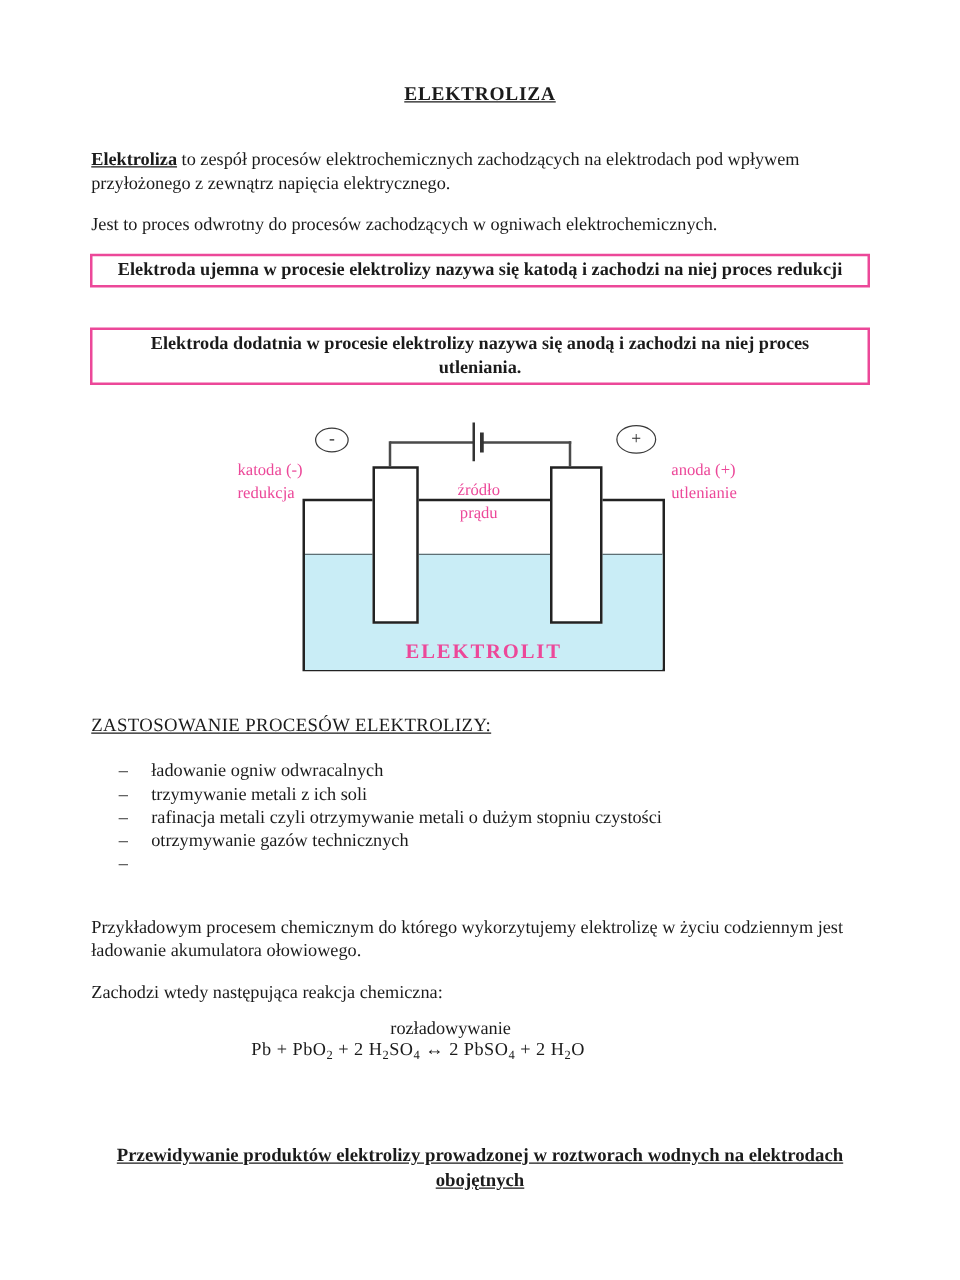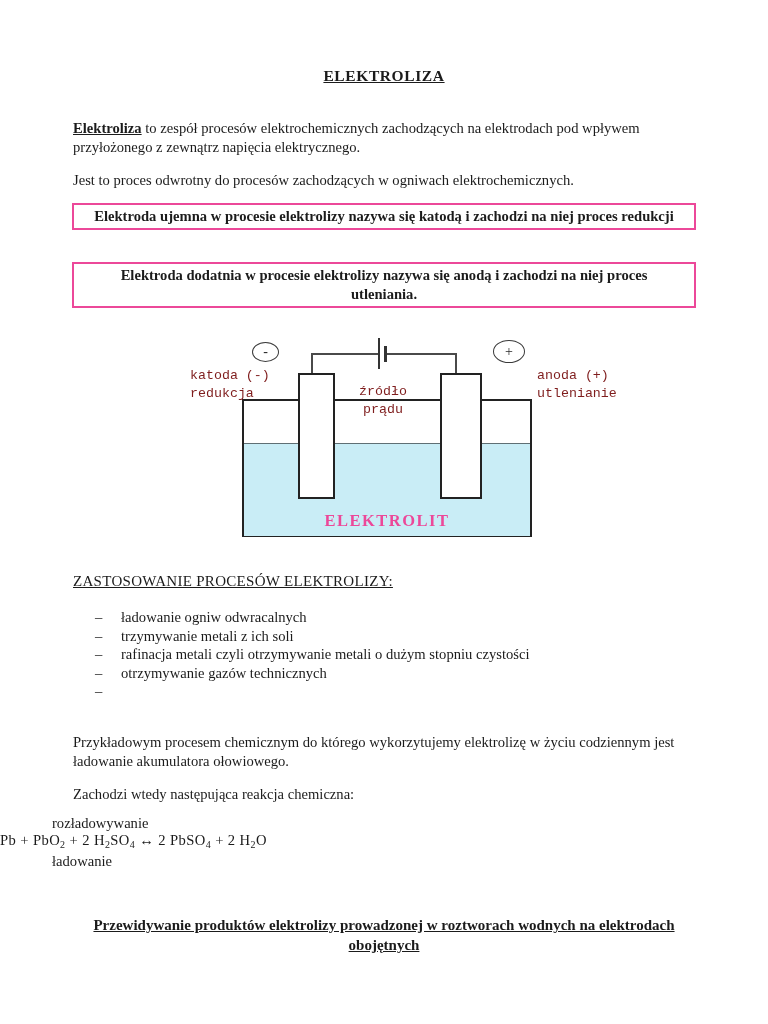--- a/index.html
+++ b/index.html
@@ -73,21 +73,21 @@
   .liquid {
     left: 244px; top: 108px; width: 286px; height: 92px;
     border-top: 1px solid #5f6f74;
   }
   .electrode {
     background: #ffffff;
     border: 2px solid #222222; box-sizing: border-box;
   }
   .electrode-left  { left: 298px; top: 38px; width: 37px; height: 126px; }
   .electrode-right { left: 440px; top: 38px; width: 42px; height: 126px; }
-  .diag-label { font-size: 13.3px; line-height: 18px; color: #7f1d1d; font-family: Liberation Mono, monospace; }
+  .diag-label { font-size: 13.3px; line-height: 18px; color: #ec4899; }
   .lbl-cathode { left: 190px; top: 32px; }
   .lbl-source  { left: 343px; top: 48px; width: 80px; text-align: center; }
   .lbl-anode   { left: 537px; top: 32px; }
   .electrolyte-word {
     left: 242px; top: 176px; width: 290px;
     text-align: center;
     font-size: 16.5px; font-weight: bold;
     letter-spacing: 1.5px;
   }
 
@@ -101,21 +101,21 @@
   .li-row { display: flex; font-size: 14.6px; line-height: 18.6px; }
   .li-dash { width: 26px; flex: 0 0 26px; }
 
   
   .p-example { top: 733px; }
   .p-reaction-note { top: 785px; }
 
   
   .equation-block {
     top: 815px; left: 0; width: 669px;
-    text-align: left;
+    text-align: center;
     font-size: 14.6px; line-height: 17px;
   }
   .eq-label { padding-left: 52px; }
   .eq-main sub { font-size: 10px; vertical-align: -3px; }
   .eq-main { letter-spacing: 0.4px; }
 
   
   .footer-heading {
     top: 915px; left: 64px; width: 640px;
     text-align: center;
@@ -196,18 +196,17 @@
       </div>
     </div>
 
   <div class="abs para p-example">Przykładowym procesem chemicznym do którego wykorzytujemy elektrolizę w życiu codziennym jest ładowanie akumulatora ołowiowego.</div>
 
   <div class="abs para p-reaction-note">Zachodzi wtedy następująca reakcja chemiczna:</div>
 
   <div class="abs equation-block">
     <div class="eq-label">rozładowywanie</div>
     <div class="eq-main"><span>Pb + PbO</span><sub>2</sub><span> + 2 H</span><sub>2</sub><span>SO</span><sub>4</sub><span> ↔ 2 PbSO</span><sub>4</sub><span> + 2 H</span><sub>2</sub><span>O</span></div>
-    <div class="eq-label">ładowanie</div>
   </div>
 
   <div class="abs footer-heading">Przewidywanie produktów elektrolizy prowadzonej w roztworach wodnych na elektrodach obojętnych</div>
 
 </div>
 
 </body></html>

